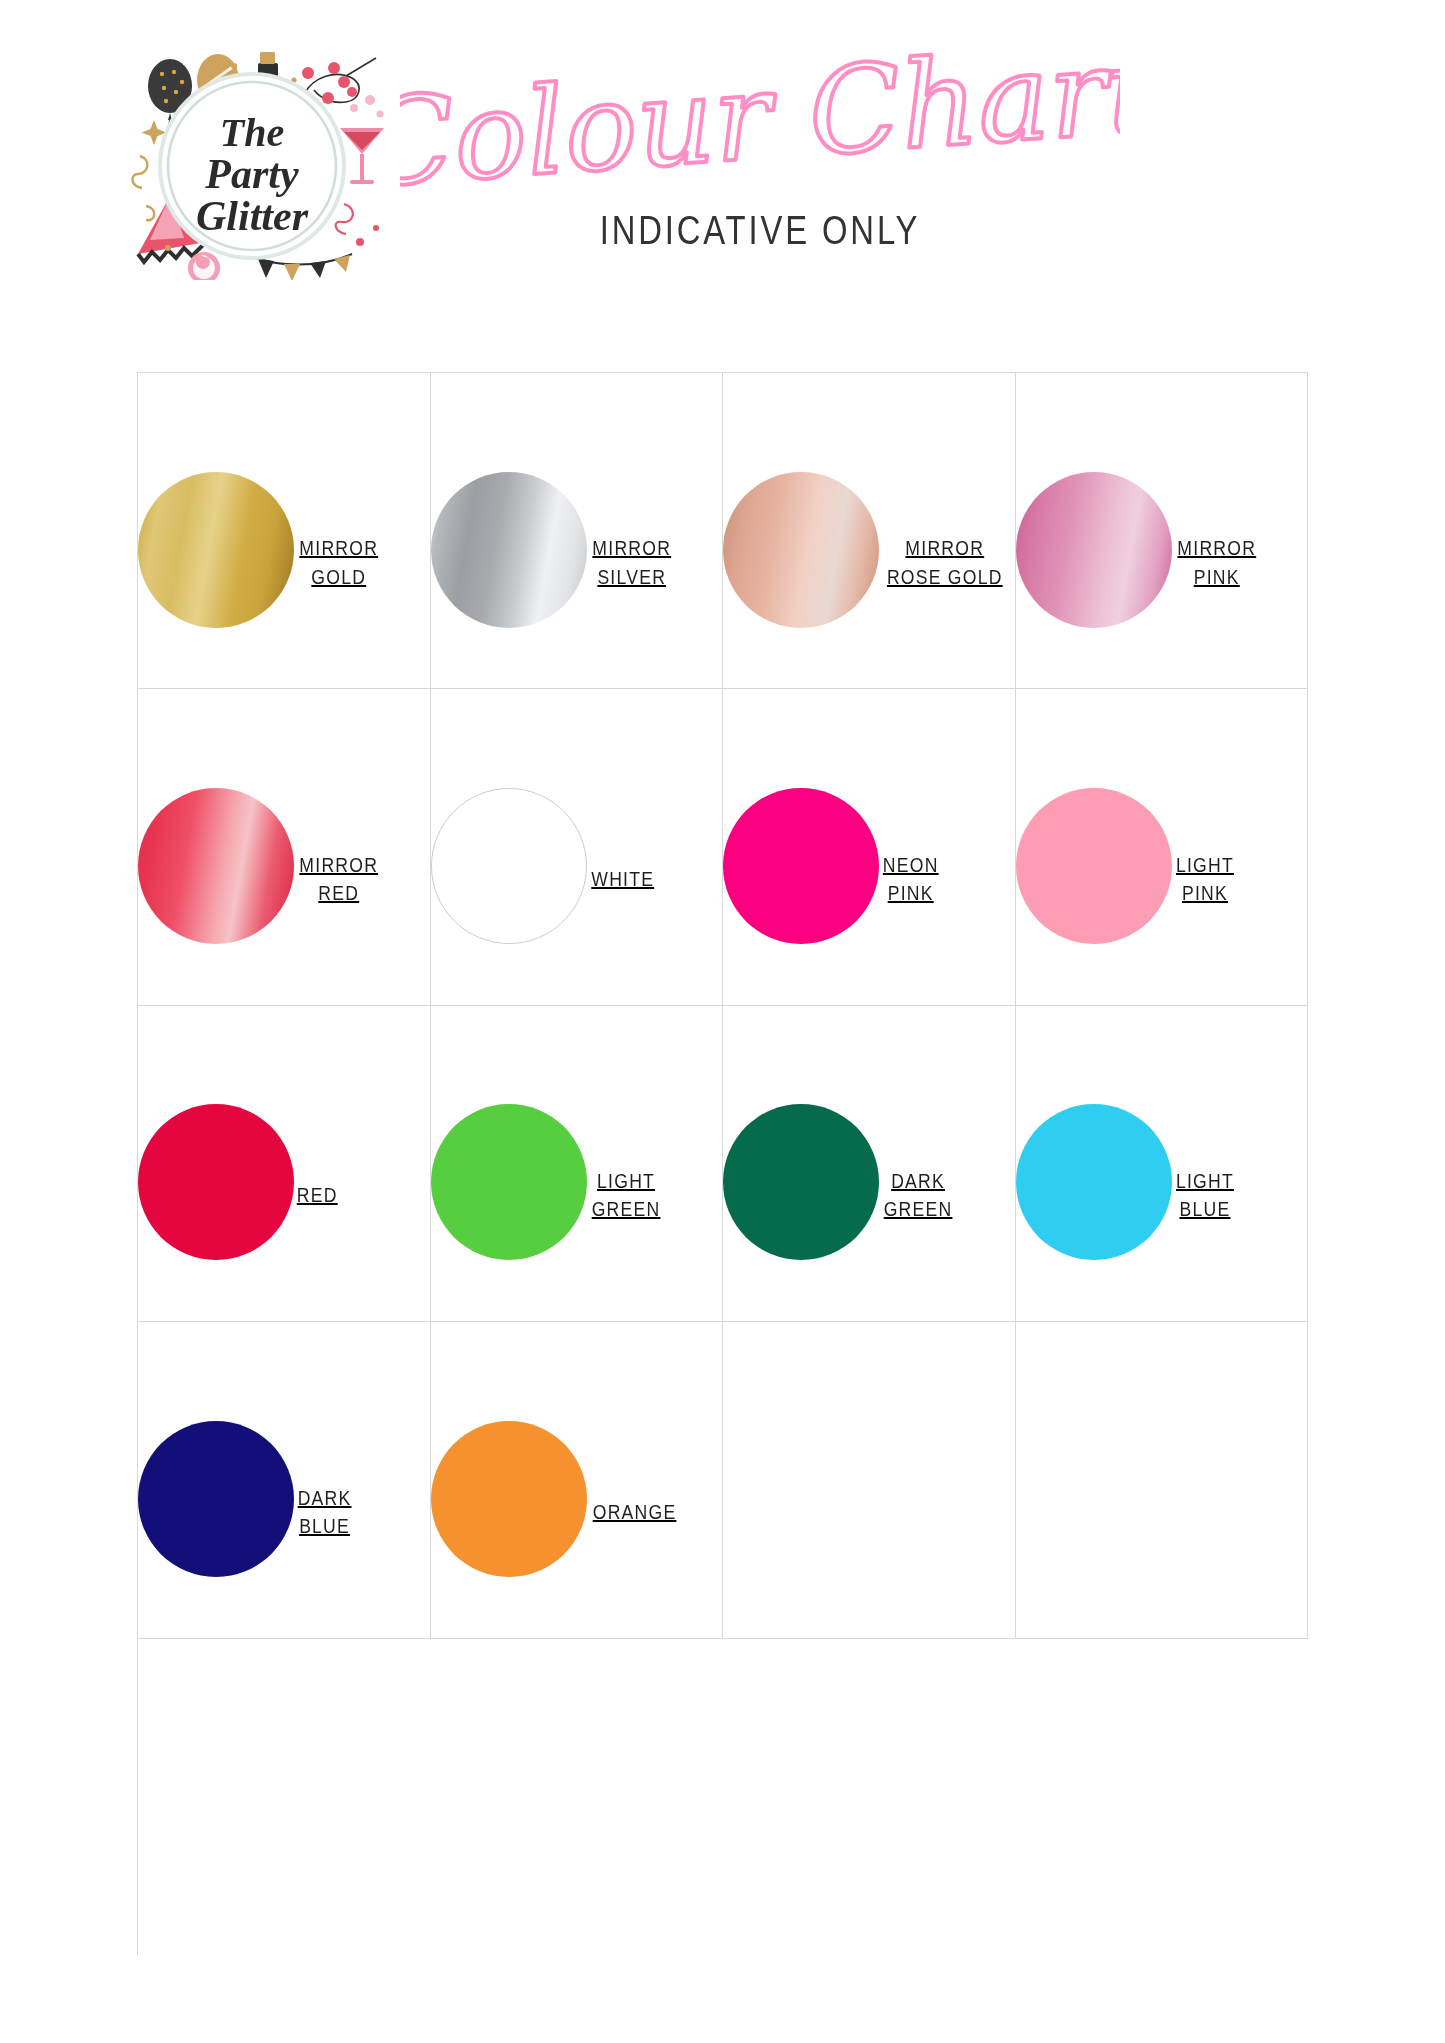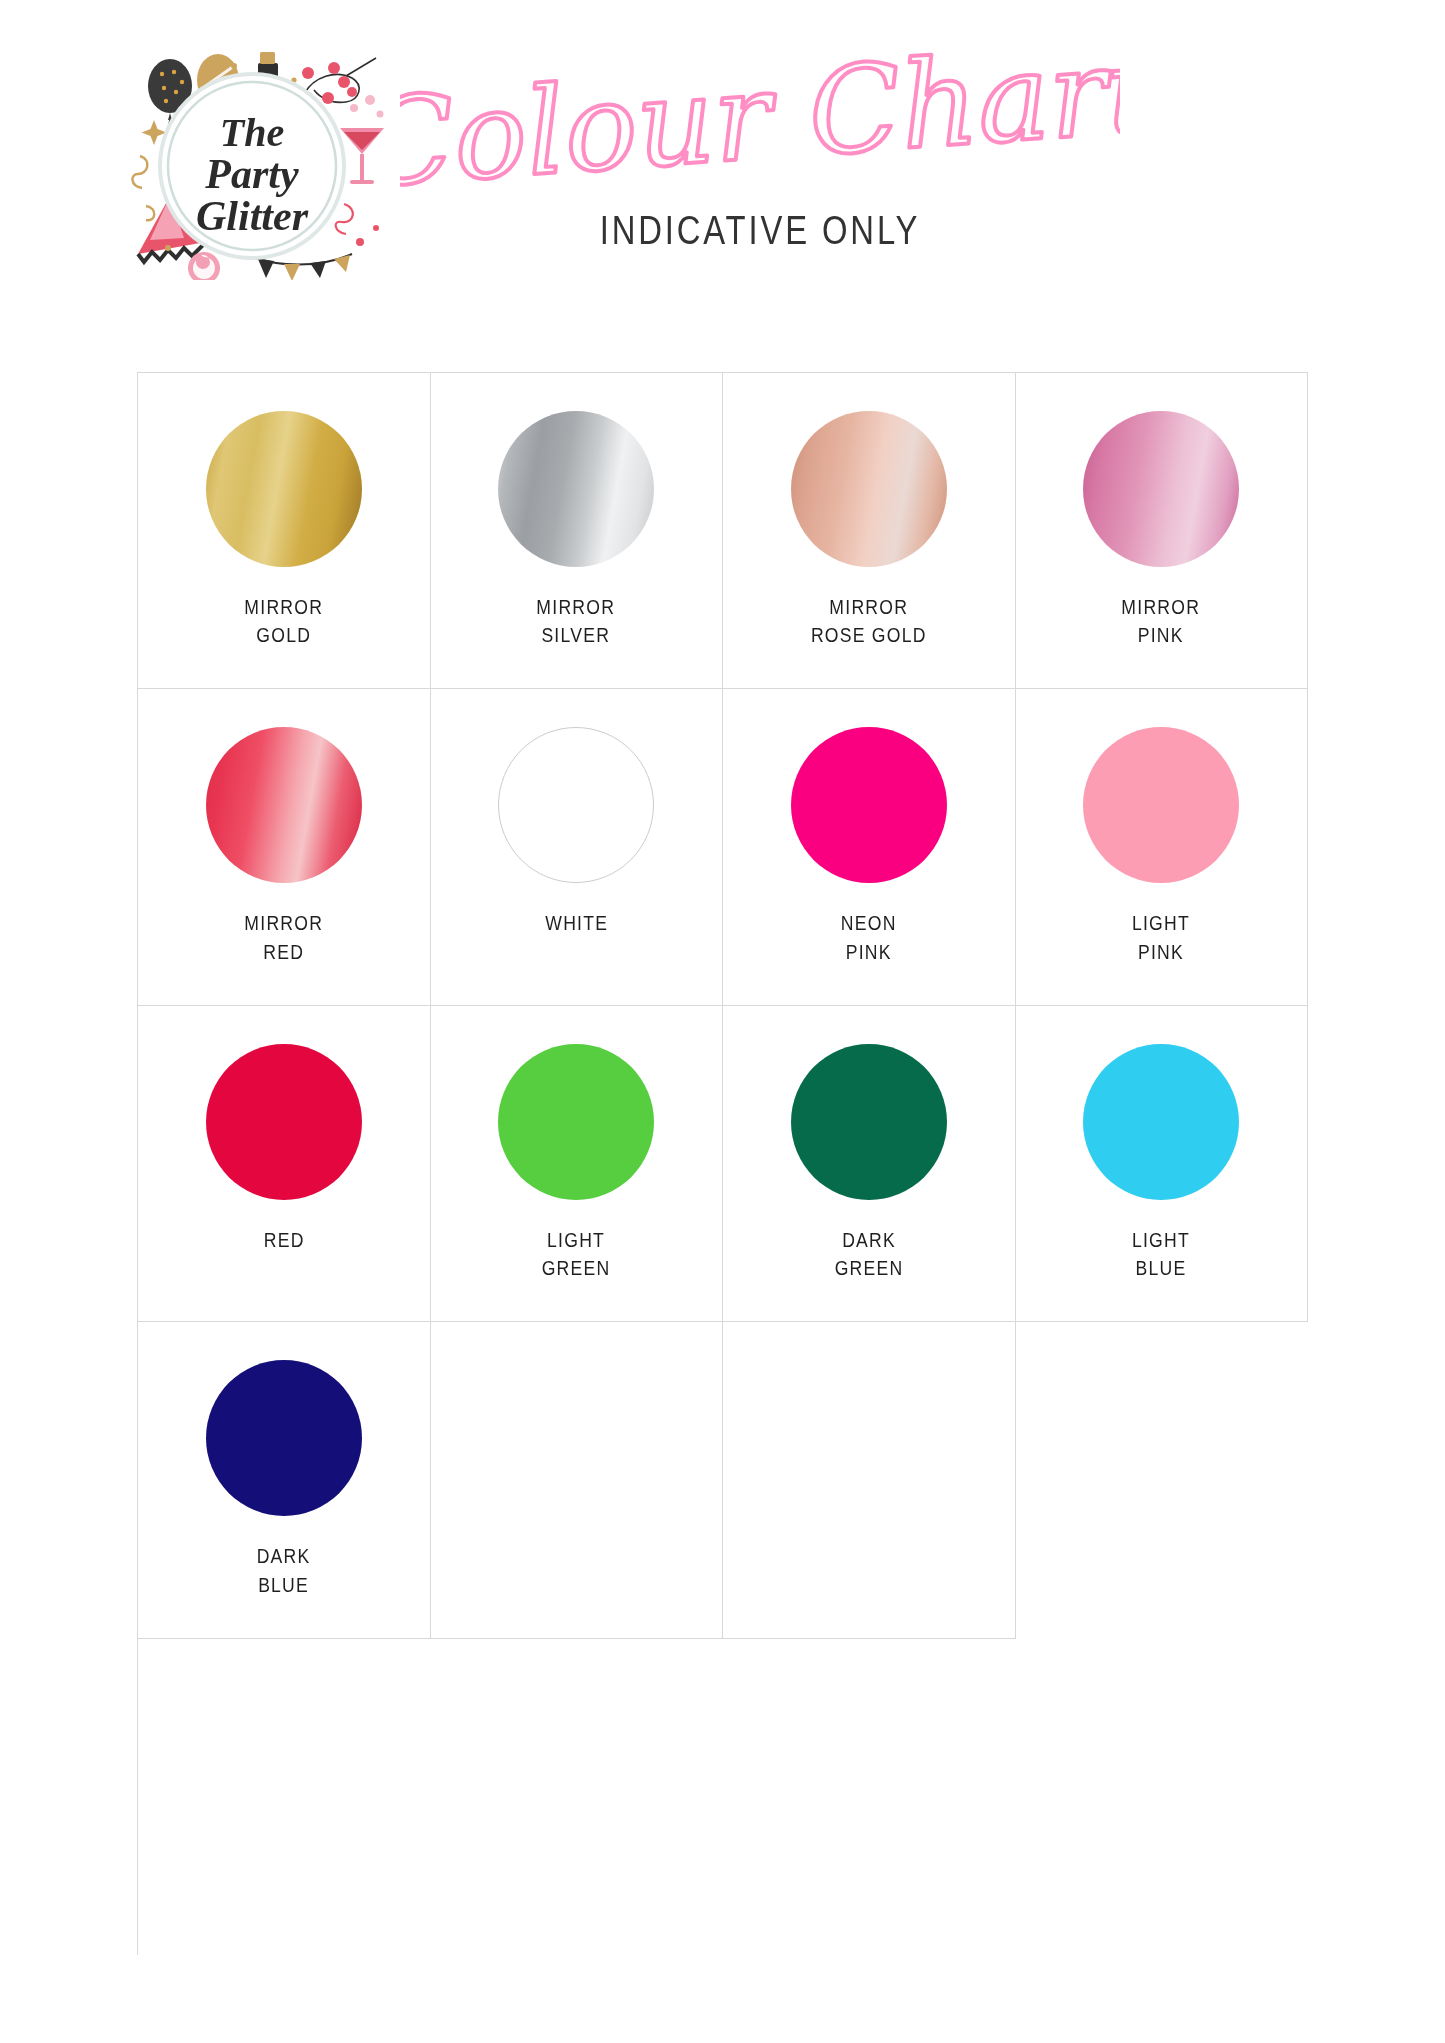--- a/index.html
+++ b/index.html
@@ -85,25 +85,26 @@
     grid-template-rows: repeat(5, 1fr);
     border-top: 1px solid #d8d8d8;
     border-left: 1px solid #d8d8d8;
   }
 
   .cell {
     border-right: 1px solid #d8d8d8;
     border-bottom: 1px solid #d8d8d8;
     position: relative;
     display: flex;
-    flex-direction: column;
+    flex-direction: row;
     align-items: center;
     justify-content: flex-start;
     padding-top: 38px;
     background: #ffffff;
+    text-decoration: underline;
   }
 
   .cell.empty { padding-top: 0; }
 
   .swatch {
     width: 156px;
     height: 156px;
     border-radius: 50%;
     flex: 0 0 auto;
   }
@@ -300,17 +301,21 @@
       <div class="cell">
         <div class="swatch" style="background: rgb(47, 205, 240);"></div>
         <div class="swatch-label">LIGHT
 BLUE</div>
       </div>
       <div class="cell">
         <div class="swatch" style="background: rgb(19, 14, 120);"></div>
         <div class="swatch-label">DARK
 BLUE</div>
       </div>
+      <div class="cell">
+        <div class="swatch" style="background: rgb(246, 145, 47);"></div>
+        <div class="swatch-label">ORANGE</div>
+      </div>
       <div class="cell empty"></div>
       <div class="cell empty"></div>
     </div>
 
 </div>
 
 </body></html>

